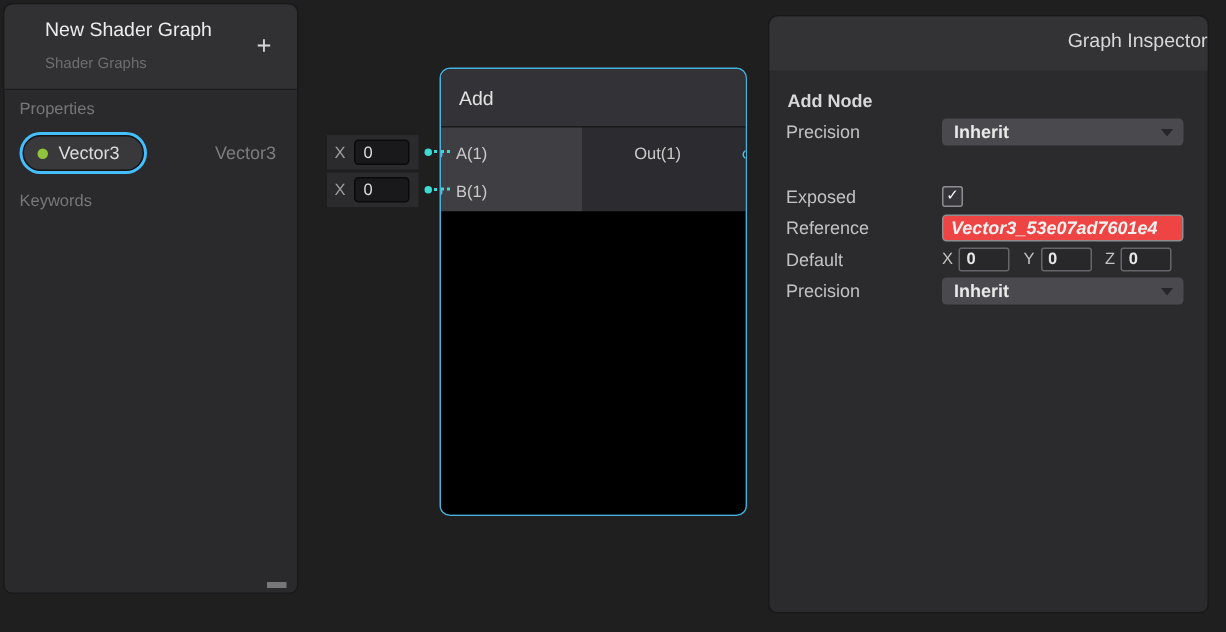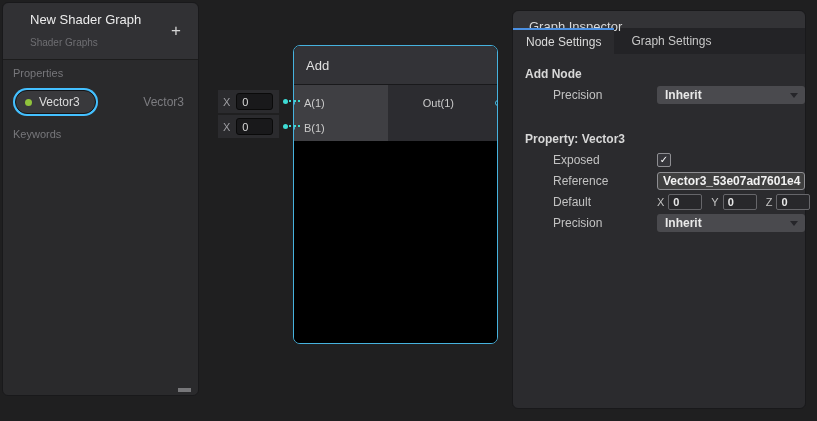--- a/index.html
+++ b/index.html
@@ -53,43 +53,43 @@
              display:flex; align-items:center; padding:0 5px; }
   .pw-axis { font-size:11px; color:#9E9EA2; }
   .pw-field { width:37px; height:17px; margin-left:6px; background:#19191B;
               border:1px solid #0A0A0A; border-radius:3px; color:#DADADA;
               font-size:11px; padding:0 0 0 5px; font-family:inherit; }
   .edge-dot { position:absolute; width:5px; height:5px; border-radius:50%; background:#3EDBD4; }
   .edge-dash { position:absolute; width:11px; height:0; border-top:2px dotted #3EDBD4; }
 
   
   .inspector { left:512px; top:10px; width:294px; height:399px; }
-  .insp-header { height:17px; background:#333336; border-radius:6px 6px 0 0;
-                 line-height:31px; padding-left:16px; font-size:13px; color:#D8D8D8; }
+  .insp-header { height:36px; background:#333336; border-radius:6px 6px 0 0;
+                 line-height:31px; padding-left:16px; font-size:13px; color:#D8D8D8;text-align:right; }
   .tabbar { height:26px; background:#232326; display:flex; }
   .tab { font-size:12px; cursor:pointer; }
   .tab-active { background:#2B2B2E; border-top:2px solid #4B90E2; padding:0 13px;
                 line-height:24px; color:#DADADA; }
   .tab-inactive { padding:0 17px; line-height:26px; color:#C8C8C8; }
   .insp-content { padding-top:8px; }
   .insp-heading { font-weight:bold; font-size:12px; color:#D8D8D8; margin:5px 0 3px 12px; }
-  .irow { display:flex; align-items:center; height:21px; padding-left:40px; }
+  .irow { display:flex; align-items:center; height:21px; padding-left:11px; }
   .ilabel { font-size:12px; color:#C2C2C2; width:104px; flex:none; }
   .dropdown { width:161px; height:18px; background:#4A4A4E; border-radius:3px;
               display:flex; align-items:center; padding:0 8px; font-size:12px;
               font-weight:bold; color:#E8E8E8; position:relative; cursor:pointer; }
   .dd-arrow { position:absolute; right:7px; top:7px; width:0; height:0;
               border-left:4px solid transparent; border-right:4px solid transparent;
               border-top:5px solid #26262A; }
   .checkbox { width:14px; height:14px; background:#35353A; border:1px solid #8E8E92;
               border-radius:2px; display:flex; align-items:center; justify-content:center;
               font-size:10px; color:#FFF; font-weight:bold; cursor:pointer; }
-  .ref-field { width:161px; height:18px; background:#404040; border:1px solid #8E8E92;
+  .ref-field { width:161px; height:18px; background:#ef4444; border:1px solid #8E8E92;
                border-radius:3px; font-weight:bold; font-size:12px; color:#F2F2F2;
-               line-height:16px; padding:0 5px; overflow:hidden; white-space:nowrap; }
+               line-height:16px; padding:0 5px; overflow:hidden; white-space:nowrap;font-style:italic; }
   .xyz-row { display:flex; align-items:center; }
   .axis-label { font-size:11px; color:#C2C2C2; margin-right:4px; }
   .axis-field { width:34px; height:16px; background:#28282B; border:1px solid #66666A;
                 border-radius:2px; color:#E8E8E8; font-size:11px; font-weight:bold;
                 padding:0 4px; margin-right:9px; font-family:inherit; }
   .axis-field:last-child { margin-right:0; }
   .section-gap { height:22px; }
 </style>
 </head>
 <body>
@@ -143,38 +143,33 @@
   <span class="pw-axis">X</span>
   <input class="pw-field" value="0" style="">
 </div>
 <div class="edge-dot" style="left:283px; top:99px;"></div>
 <div class="edge-dash" style="left:289px; top:100px;"></div>
 <div class="edge-dot" style="left:283px; top:124px;"></div>
 <div class="edge-dash" style="left:289px; top:125px;"></div>
 
 <div class="panel inspector">
   <div class="insp-header">Graph Inspector</div>
-  <div class="tabbar">
-    <div class="tab tab-active">Node Settings</div>
-    <div class="tab tab-inactive">Graph Settings</div>
-  </div>
   <div class="insp-content">
 
     <div class="insp-heading">Add Node</div>
     <div class="irow">
       <span class="ilabel">Precision</span>
       <div class="dropdown">
         <span>Inherit</span>
         <span class="dd-arrow"></span>
       </div>
     </div>
 
     <div class="section-gap"></div>
 
-    <div class="insp-heading">Property: Vector3</div>
     <div class="irow">
       <span class="ilabel">Exposed</span>
       <div class="checkbox">
         <span>✓</span>
       </div>
     </div>
     <div class="irow">
       <span class="ilabel">Reference</span>
       <div class="ref-field">Vector3_53e07ad7601e4</div>
     </div>

